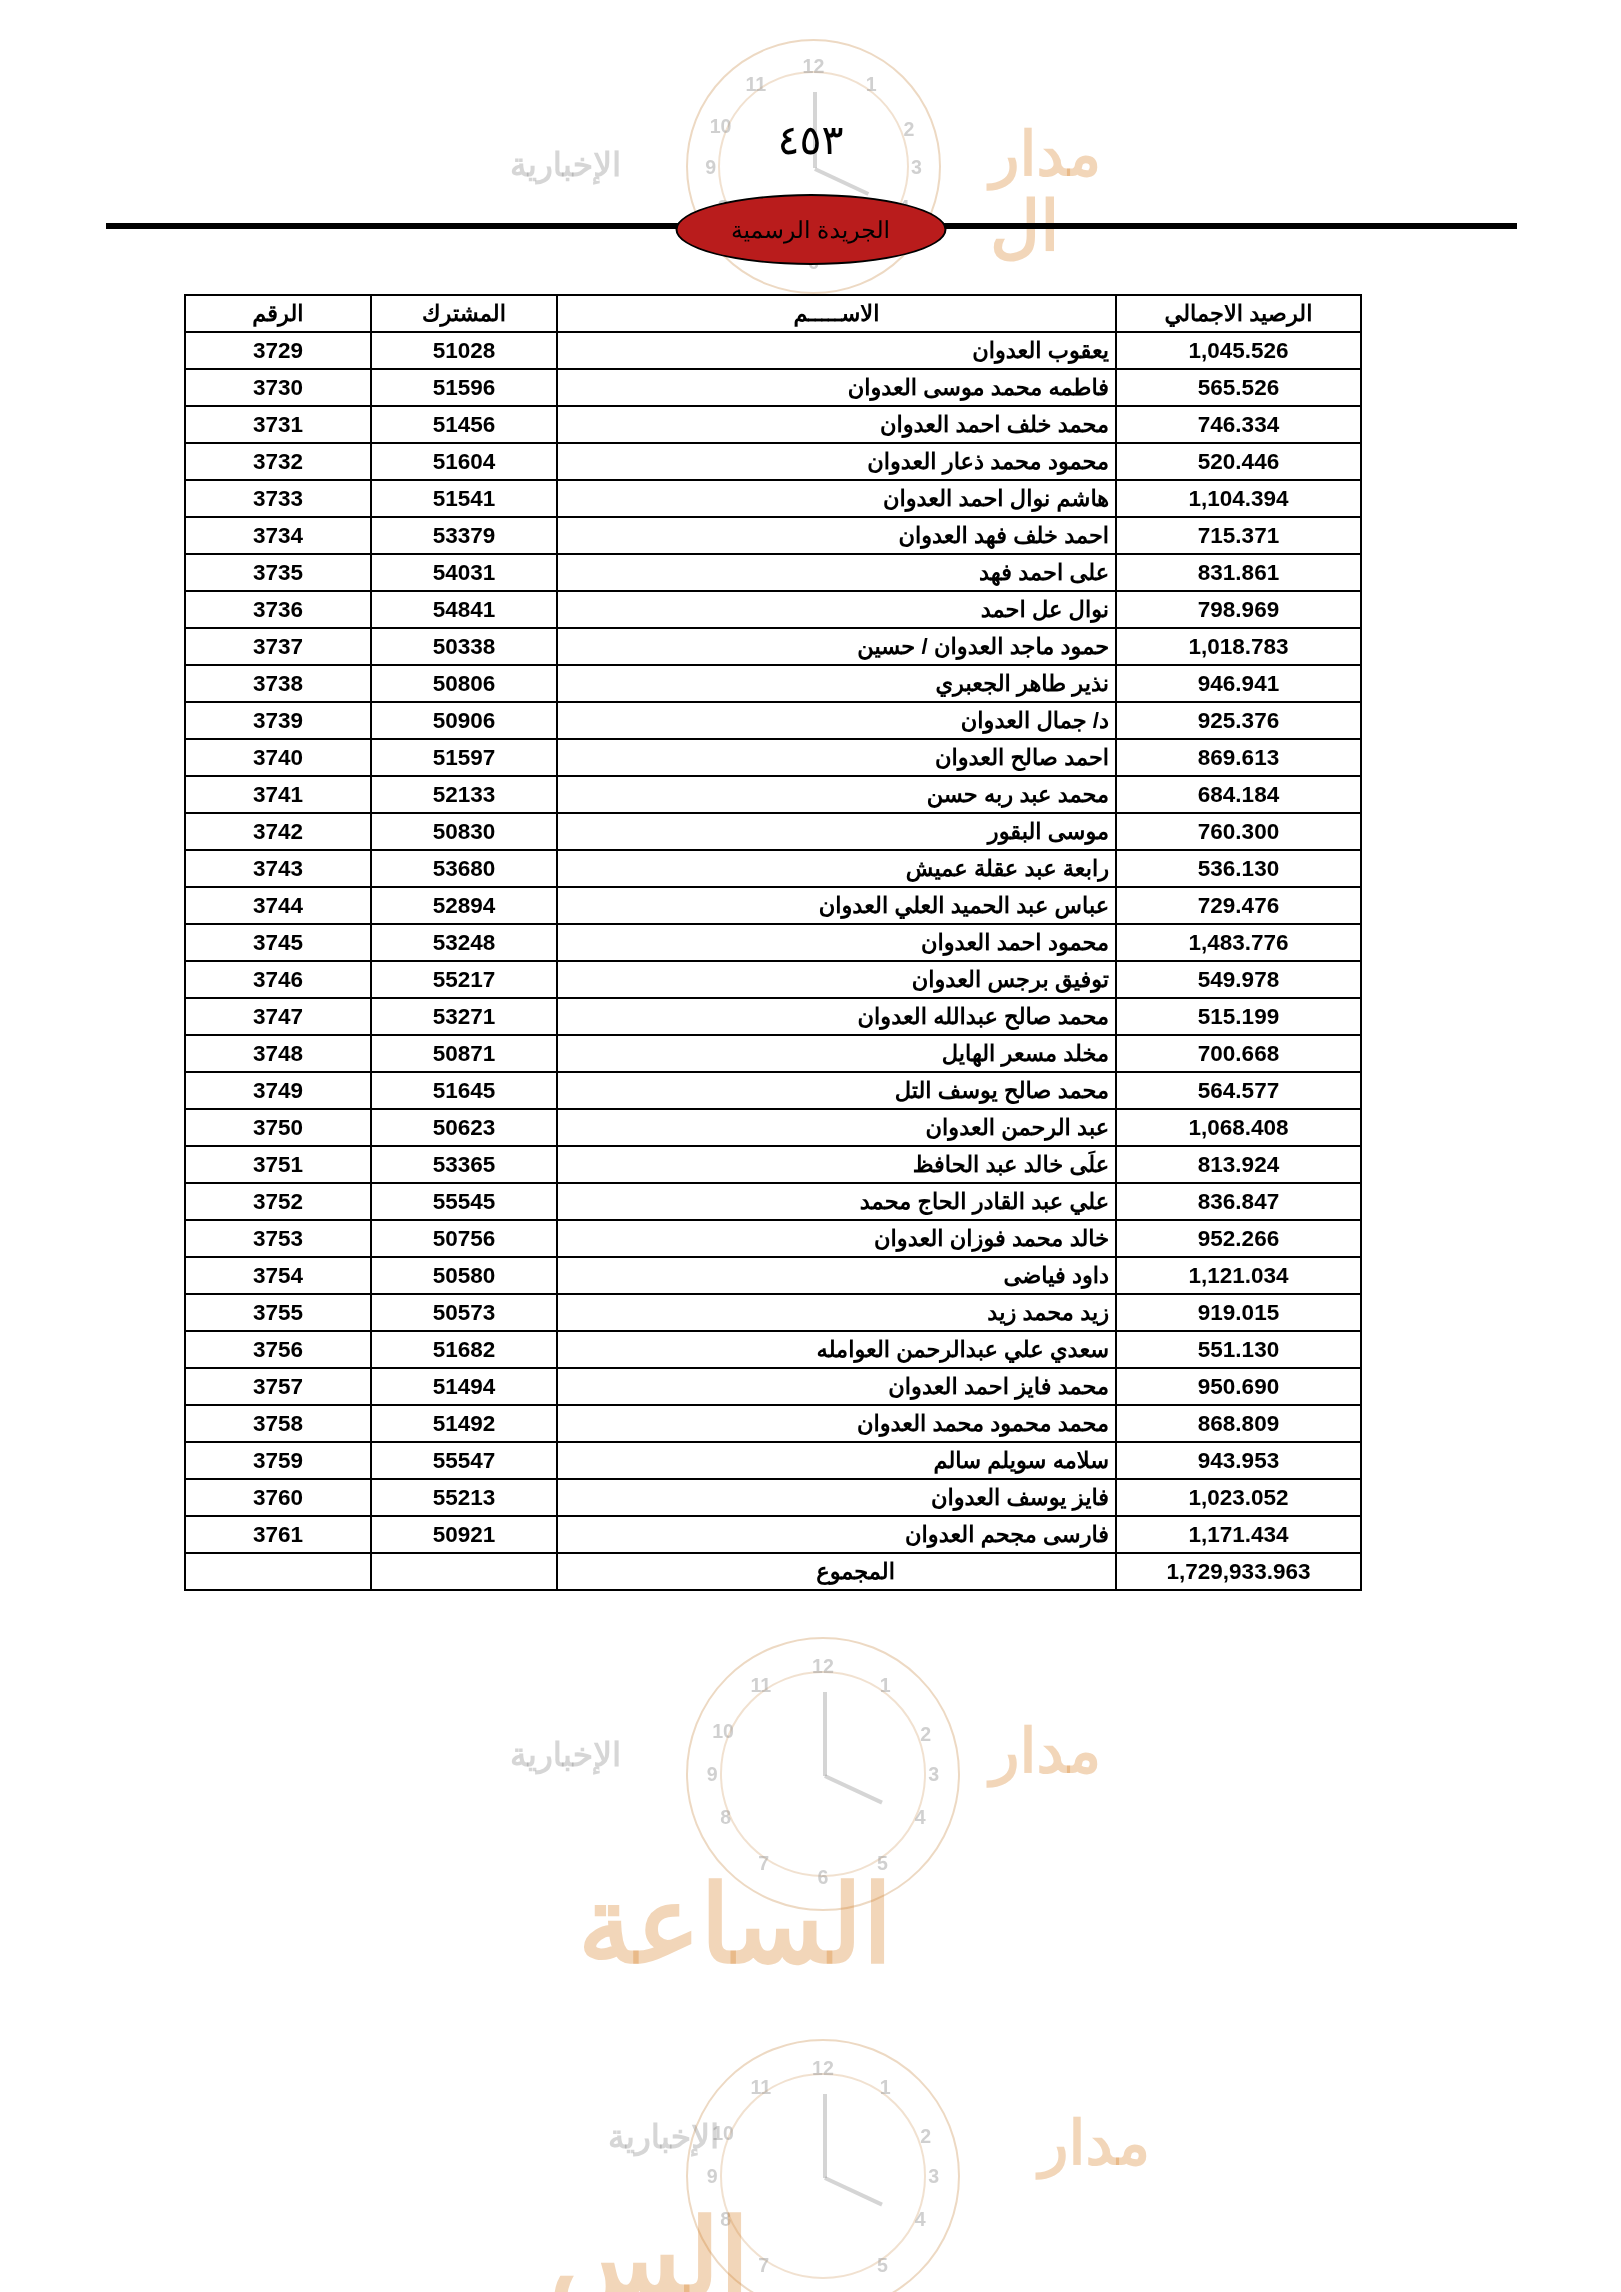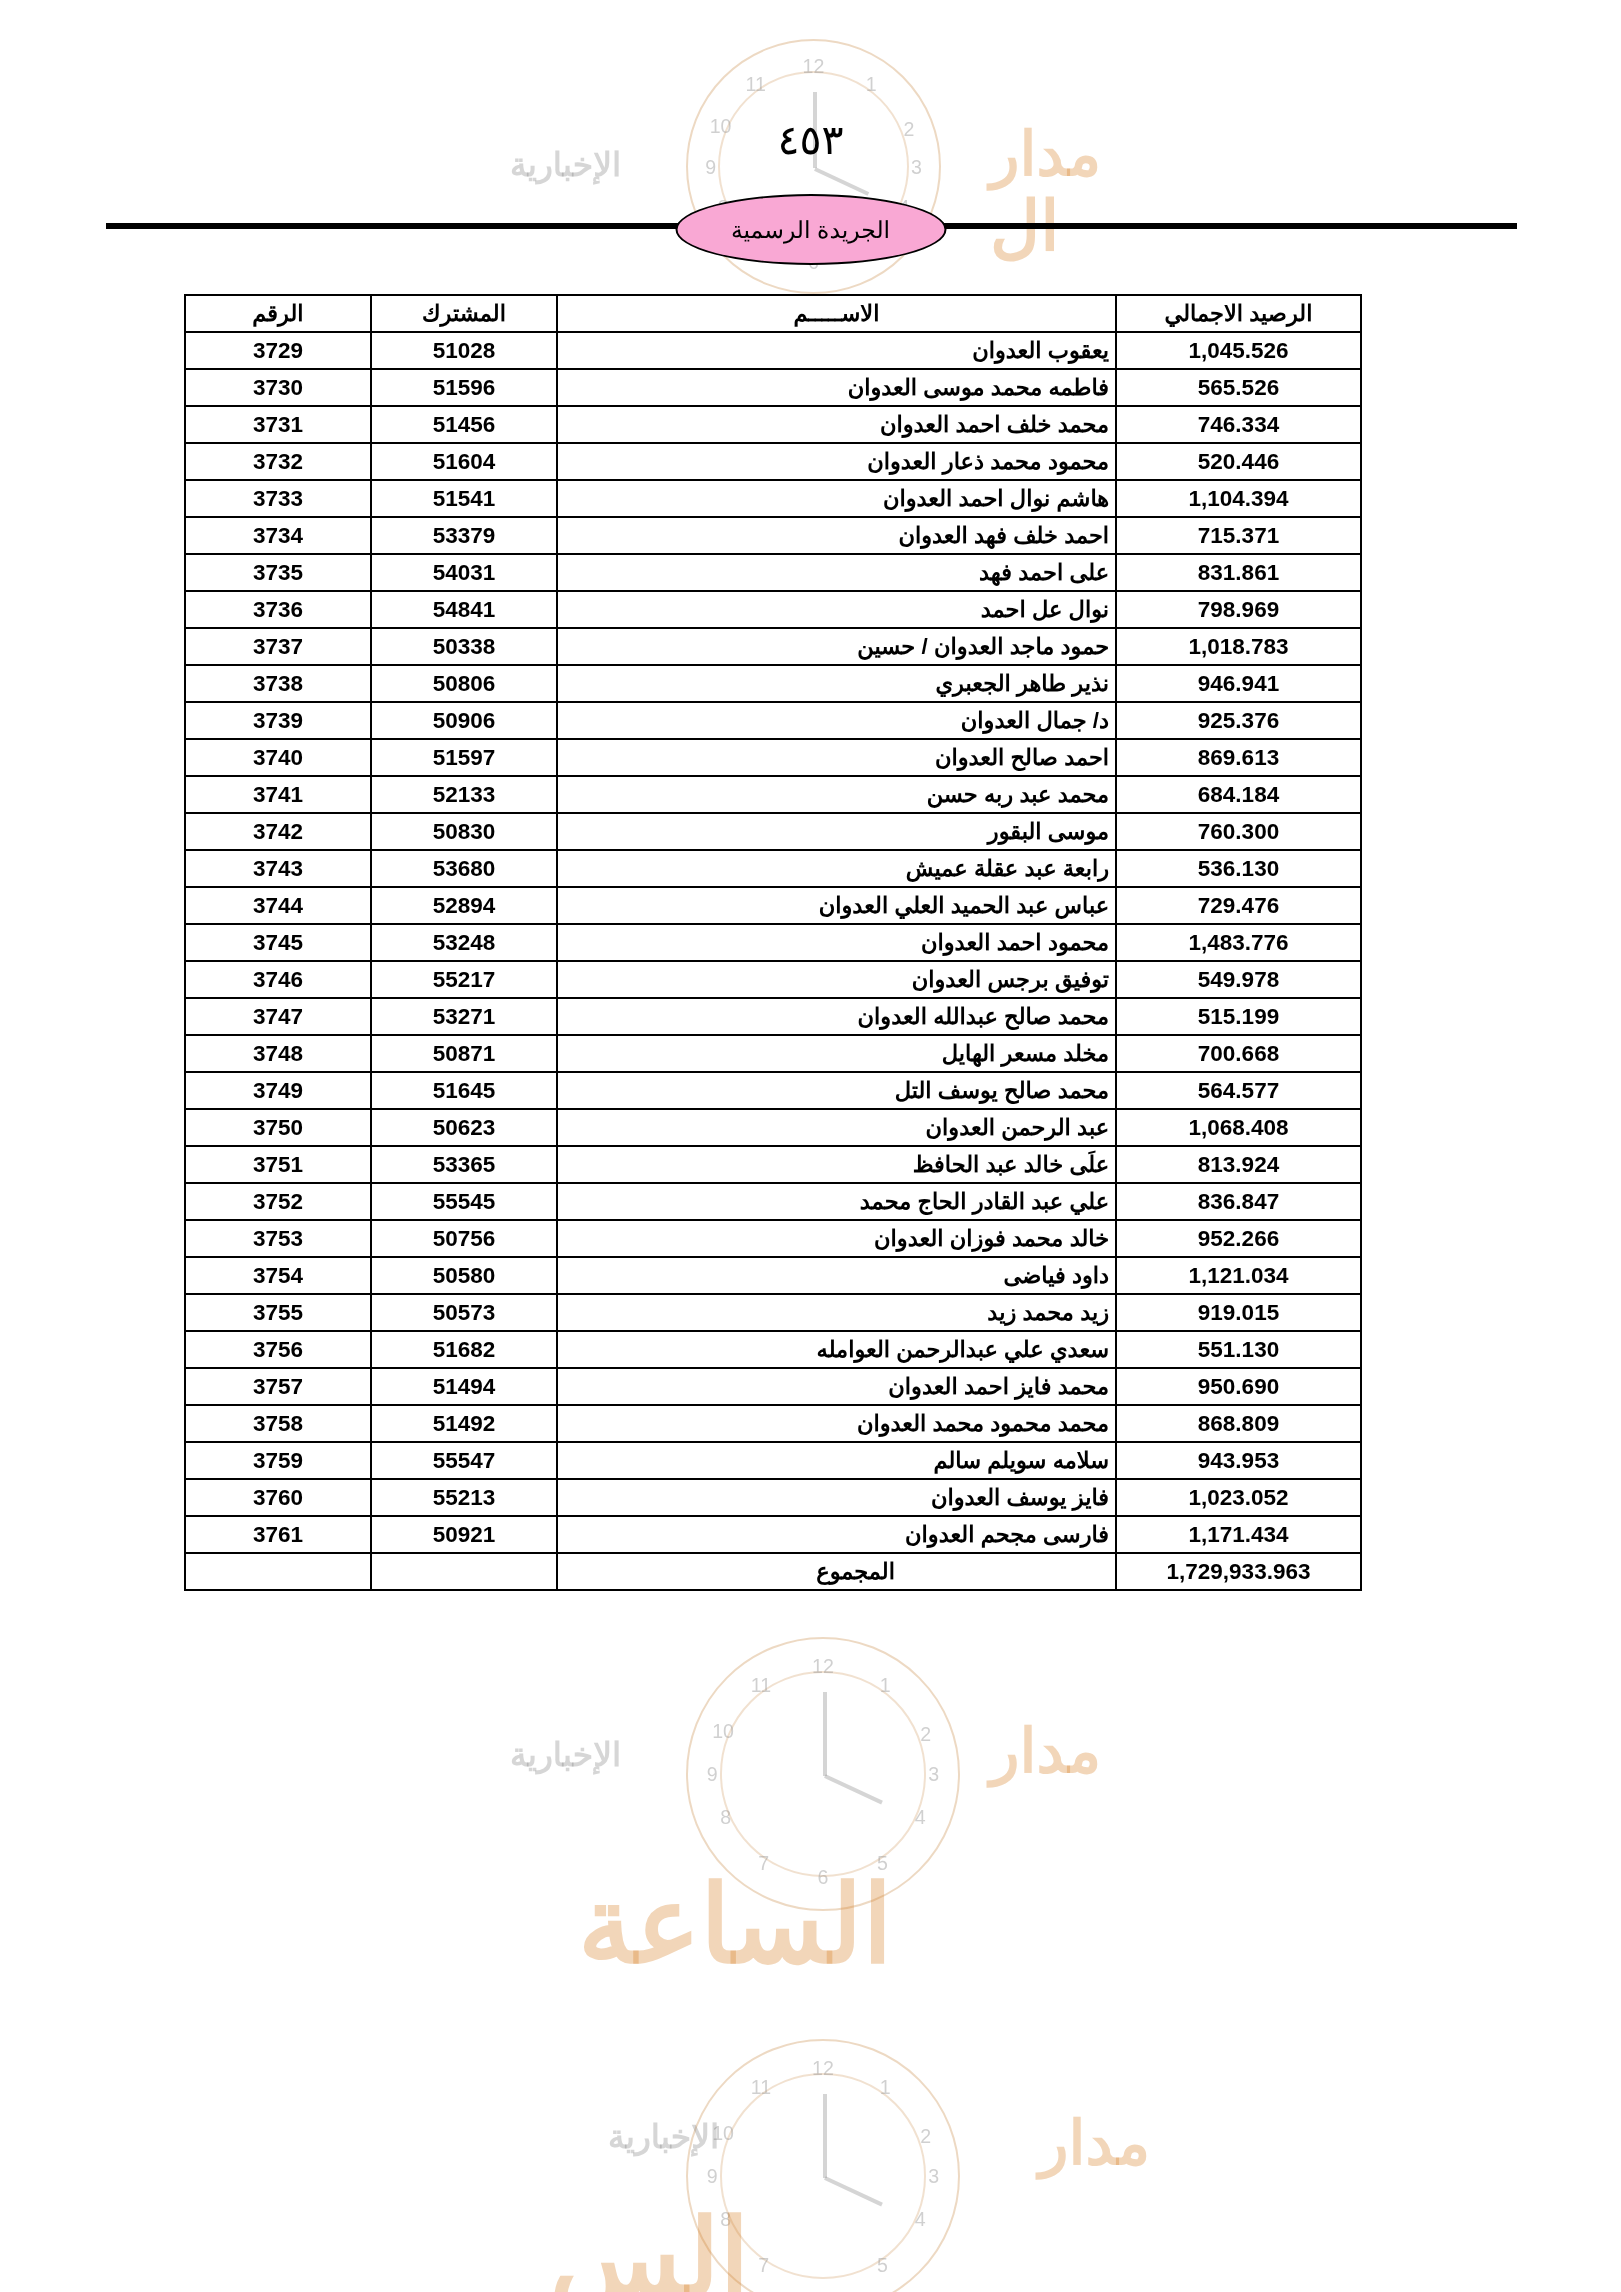--- a/index.html
+++ b/index.html
@@ -19,20 +19,21 @@
   
   .wm {
     position: absolute;
     pointer-events: none;
     user-select: none;
   }
   .wm-clock {
     border-radius: 50%;
     border: 2.9px solid rgba(190, 120, 40, 0.28);
     box-sizing: border-box;
+    font-weight: bold;
   }
   .wm-clock .ring {
     position: absolute;
     top: 12%; left: 12%; right: 12%; bottom: 12%;
     border-radius: 50%;
     border: 2px solid rgba(190, 120, 40, 0.22);
   }
   .wm-num {
     position: absolute;
     font-size: 19.6px;
@@ -79,21 +80,21 @@
   }
   .header-ellipse {
     position: absolute;
     top: 194px;
     left: 50%;
     transform: translateX(-50%);
     width: 267px;
     height: 67px;
     border: 2.9px solid #000;
     border-radius: 50%;
-    background: #f9a8d4;
+    background: #b91c1c;
     display: flex;
     align-items: center;
     justify-content: center;
     font-size: 23.5px;
     font-family: "Liberation Sans", sans-serif;
     z-index: 3;
   }
 
   
   .table-wrap {

